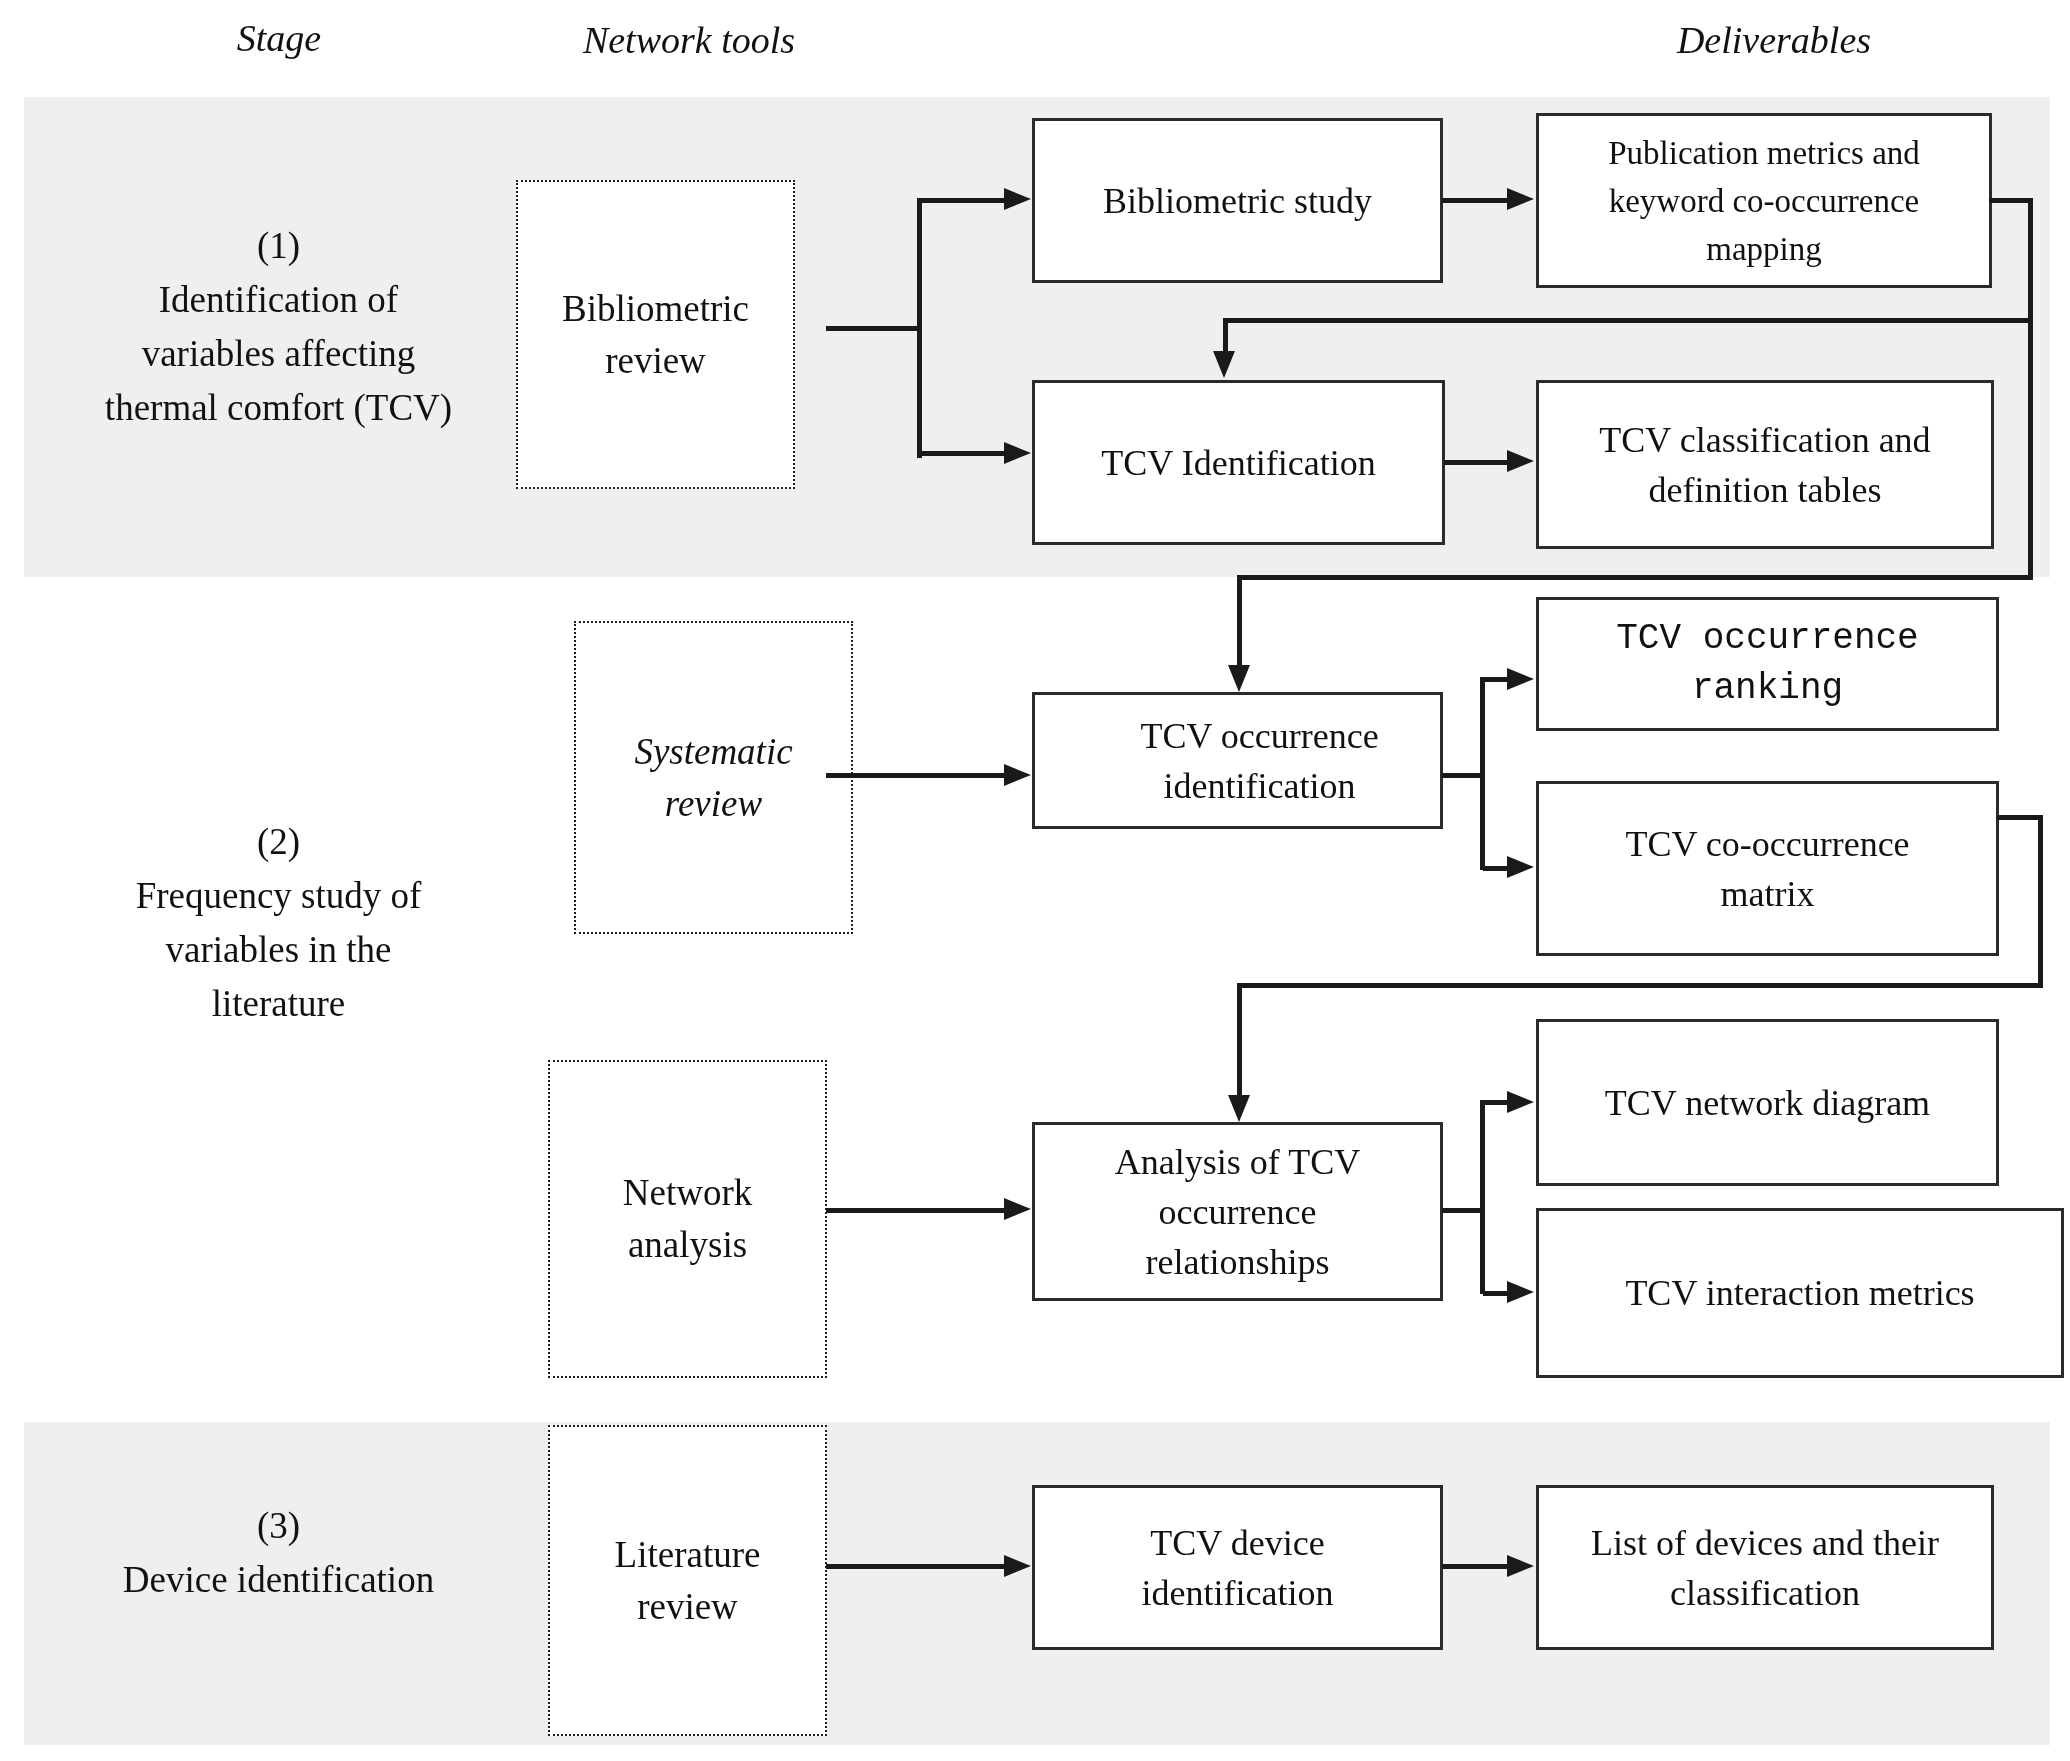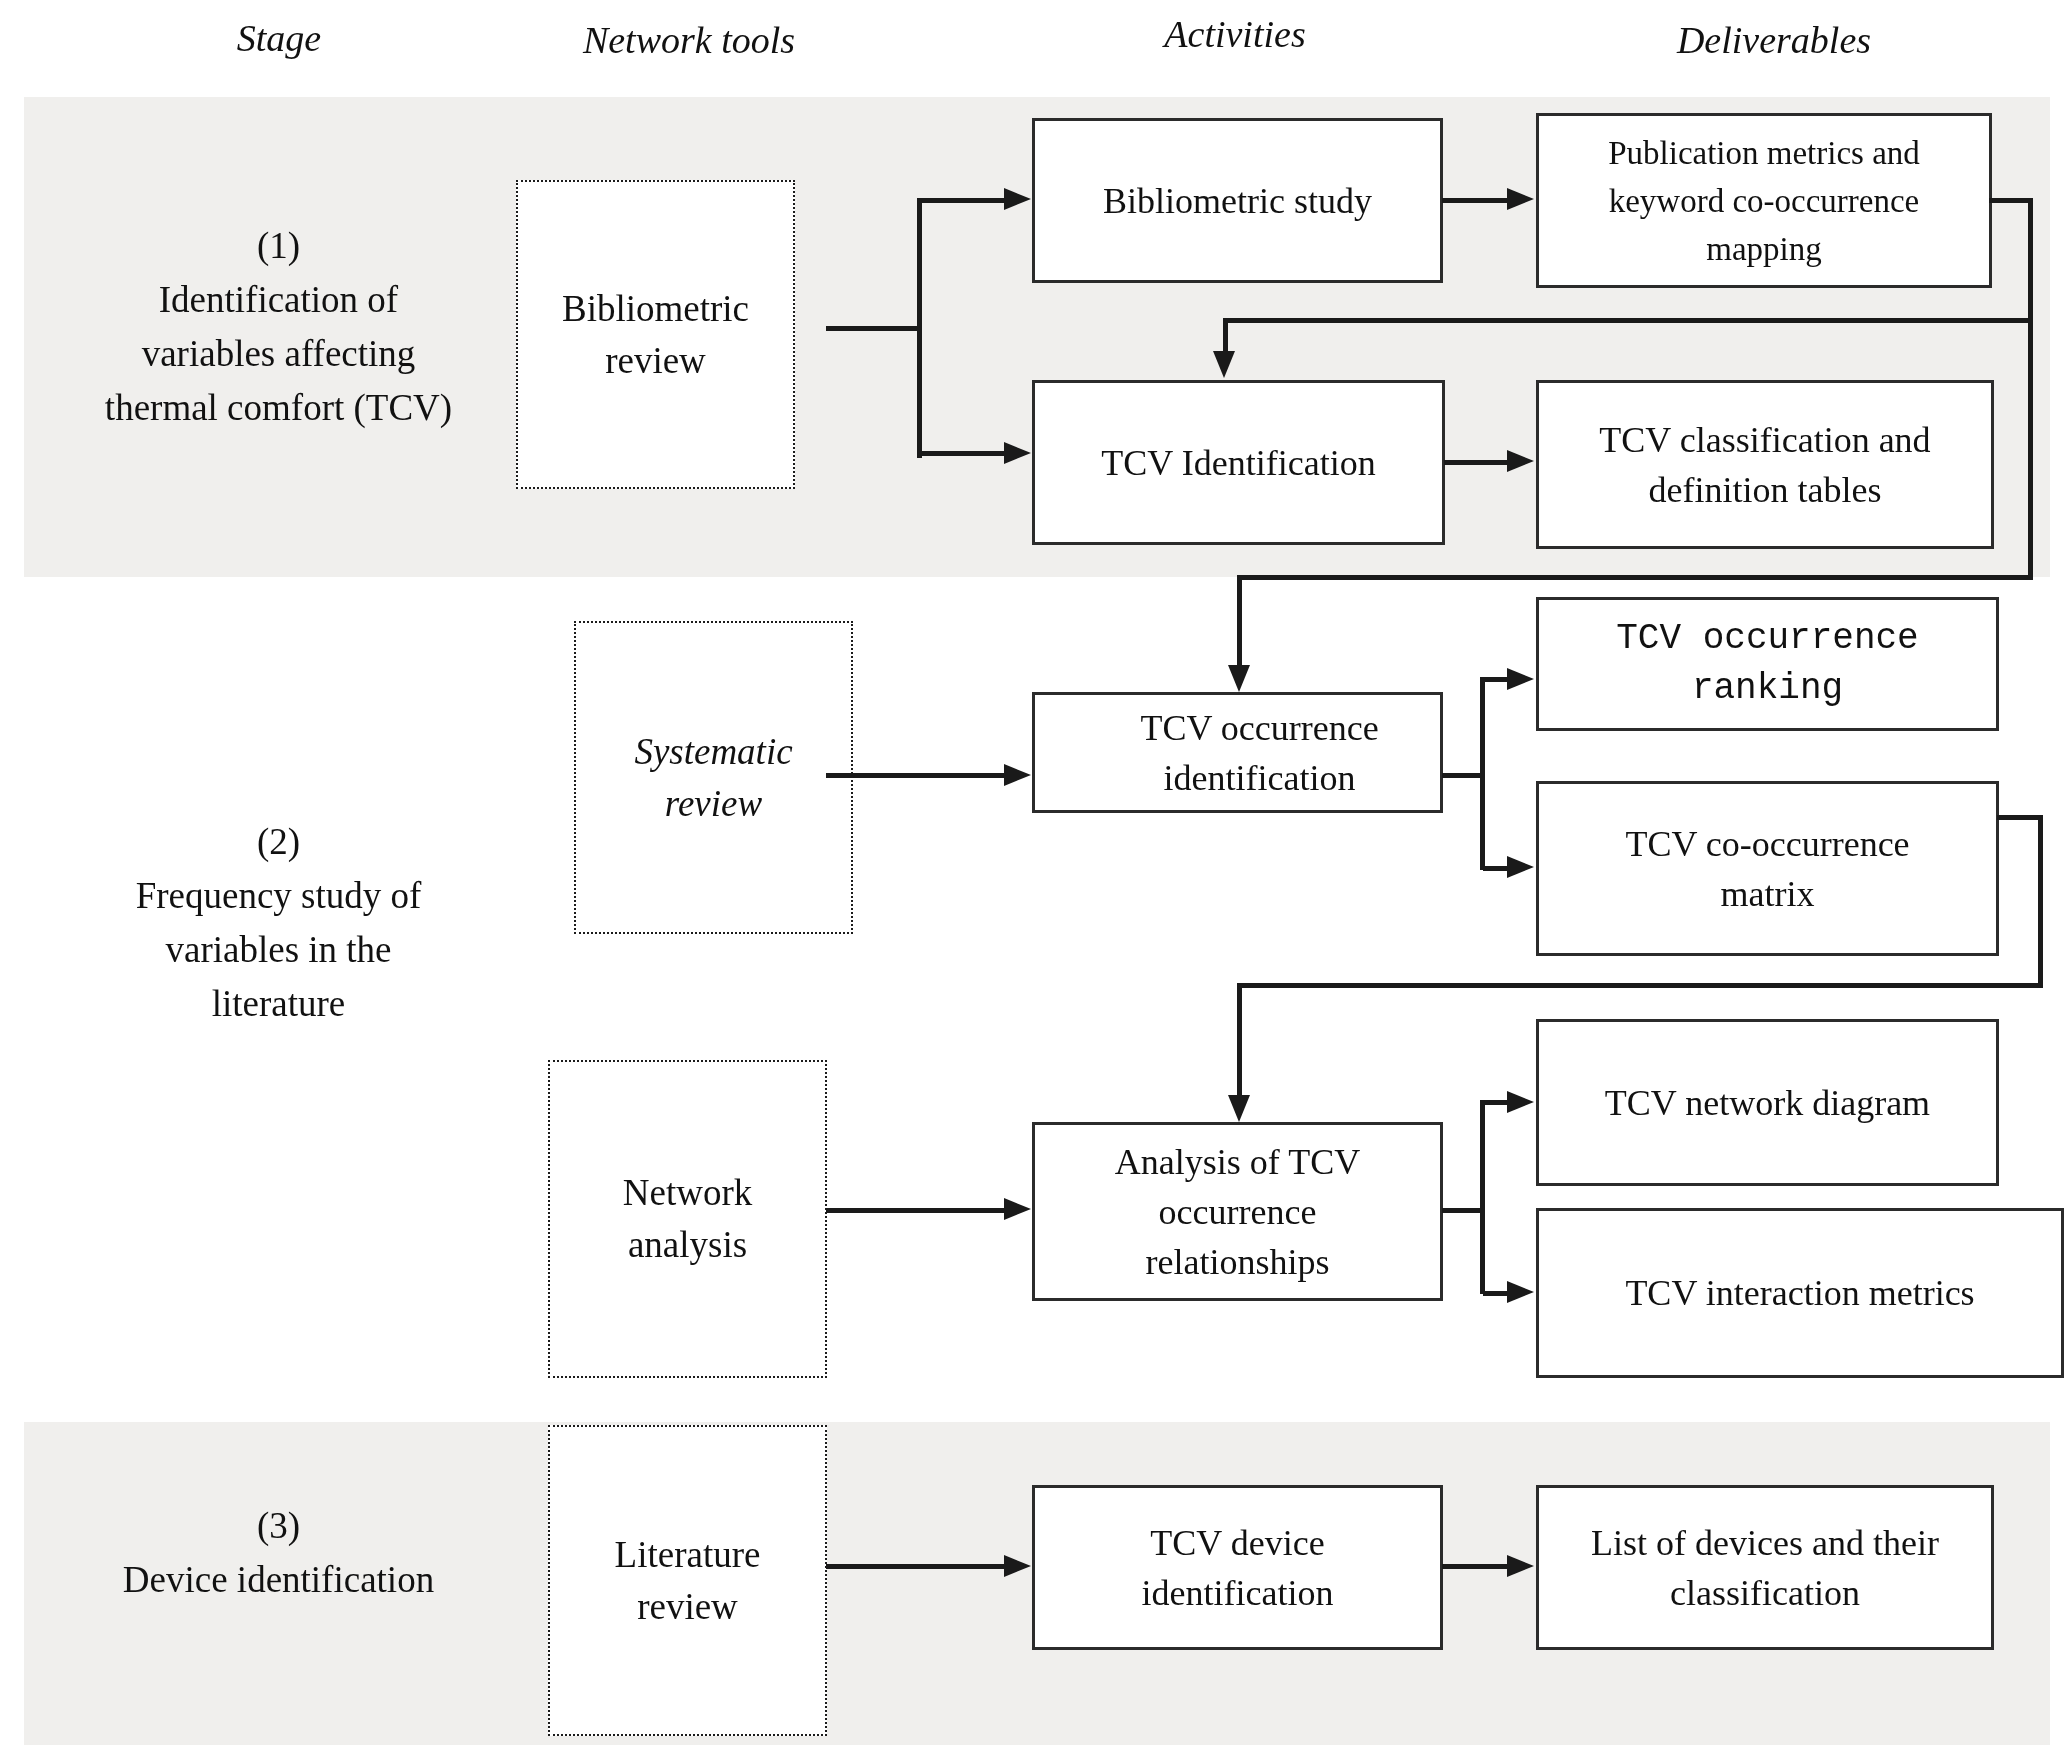--- a/index.html
+++ b/index.html
@@ -55,21 +55,20 @@
 </head>
 <body>
 
 <div id="canvas">
 
   <div class="band" style="left:24px;top:97px;width:2026px;height:480px;"></div>
   <div class="band" style="left:24px;top:1422px;width:2026px;height:323px;"></div>
 
   <div class="hdr" style="left:143px;top:13.6px;width:272px;">Stage</div>
   <div class="hdr" style="left:521px;top:15.5px;width:336px;">Network tools</div>
-  <div class="hdr" style="left:1067px;top:9.7px;width:336px;">Activities</div>
   <div class="hdr" style="left:1606px;top:15.5px;width:336px;">Deliverables</div>
 
   <div class="stage-label" style="left:53px;top:219px;width:451px;">(1)
 Identification of
 variables affecting
 thermal comfort (TCV)</div>
   <div class="stage-label" style="left:53px;top:815px;width:451px;">(2)
 Frequency study of
 variables in the
 literature</div>
@@ -80,21 +79,21 @@
 review</div>
   <div class="toolbox" style="left:574px;top:621px;width:279px;height:313px;font-style:italic;">Systematic
 review</div>
   <div class="toolbox" style="left:548px;top:1060px;width:279px;height:318px;">Network
 analysis</div>
   <div class="toolbox" style="left:548px;top:1425px;width:279px;height:311px;">Literature
 review</div>
 
   <div class="node" style="left:1032px;top:118px;width:411px;height:165px;">Bibliometric study</div>
   <div class="node" style="left:1032px;top:380px;width:413px;height:165px;">TCV Identification</div>
-  <div class="node" style="left:1032px;top:692px;width:411px;height:121px;padding-left:44px;">TCV occurrence
+  <div class="node" style="left:1032px;top:692px;width:411px;height:137px;padding-left:44px;">TCV occurrence
 identification</div>
   <div class="node" style="left:1032px;top:1122px;width:411px;height:179px;">Analysis of TCV
 occurrence
 relationships</div>
   <div class="node" style="left:1032px;top:1485px;width:411px;height:165px;">TCV device
 identification</div>
 
   <div class="node small" style="left:1536px;top:113px;width:456px;height:175px;">Publication metrics and
 keyword co-occurrence
 mapping</div>

